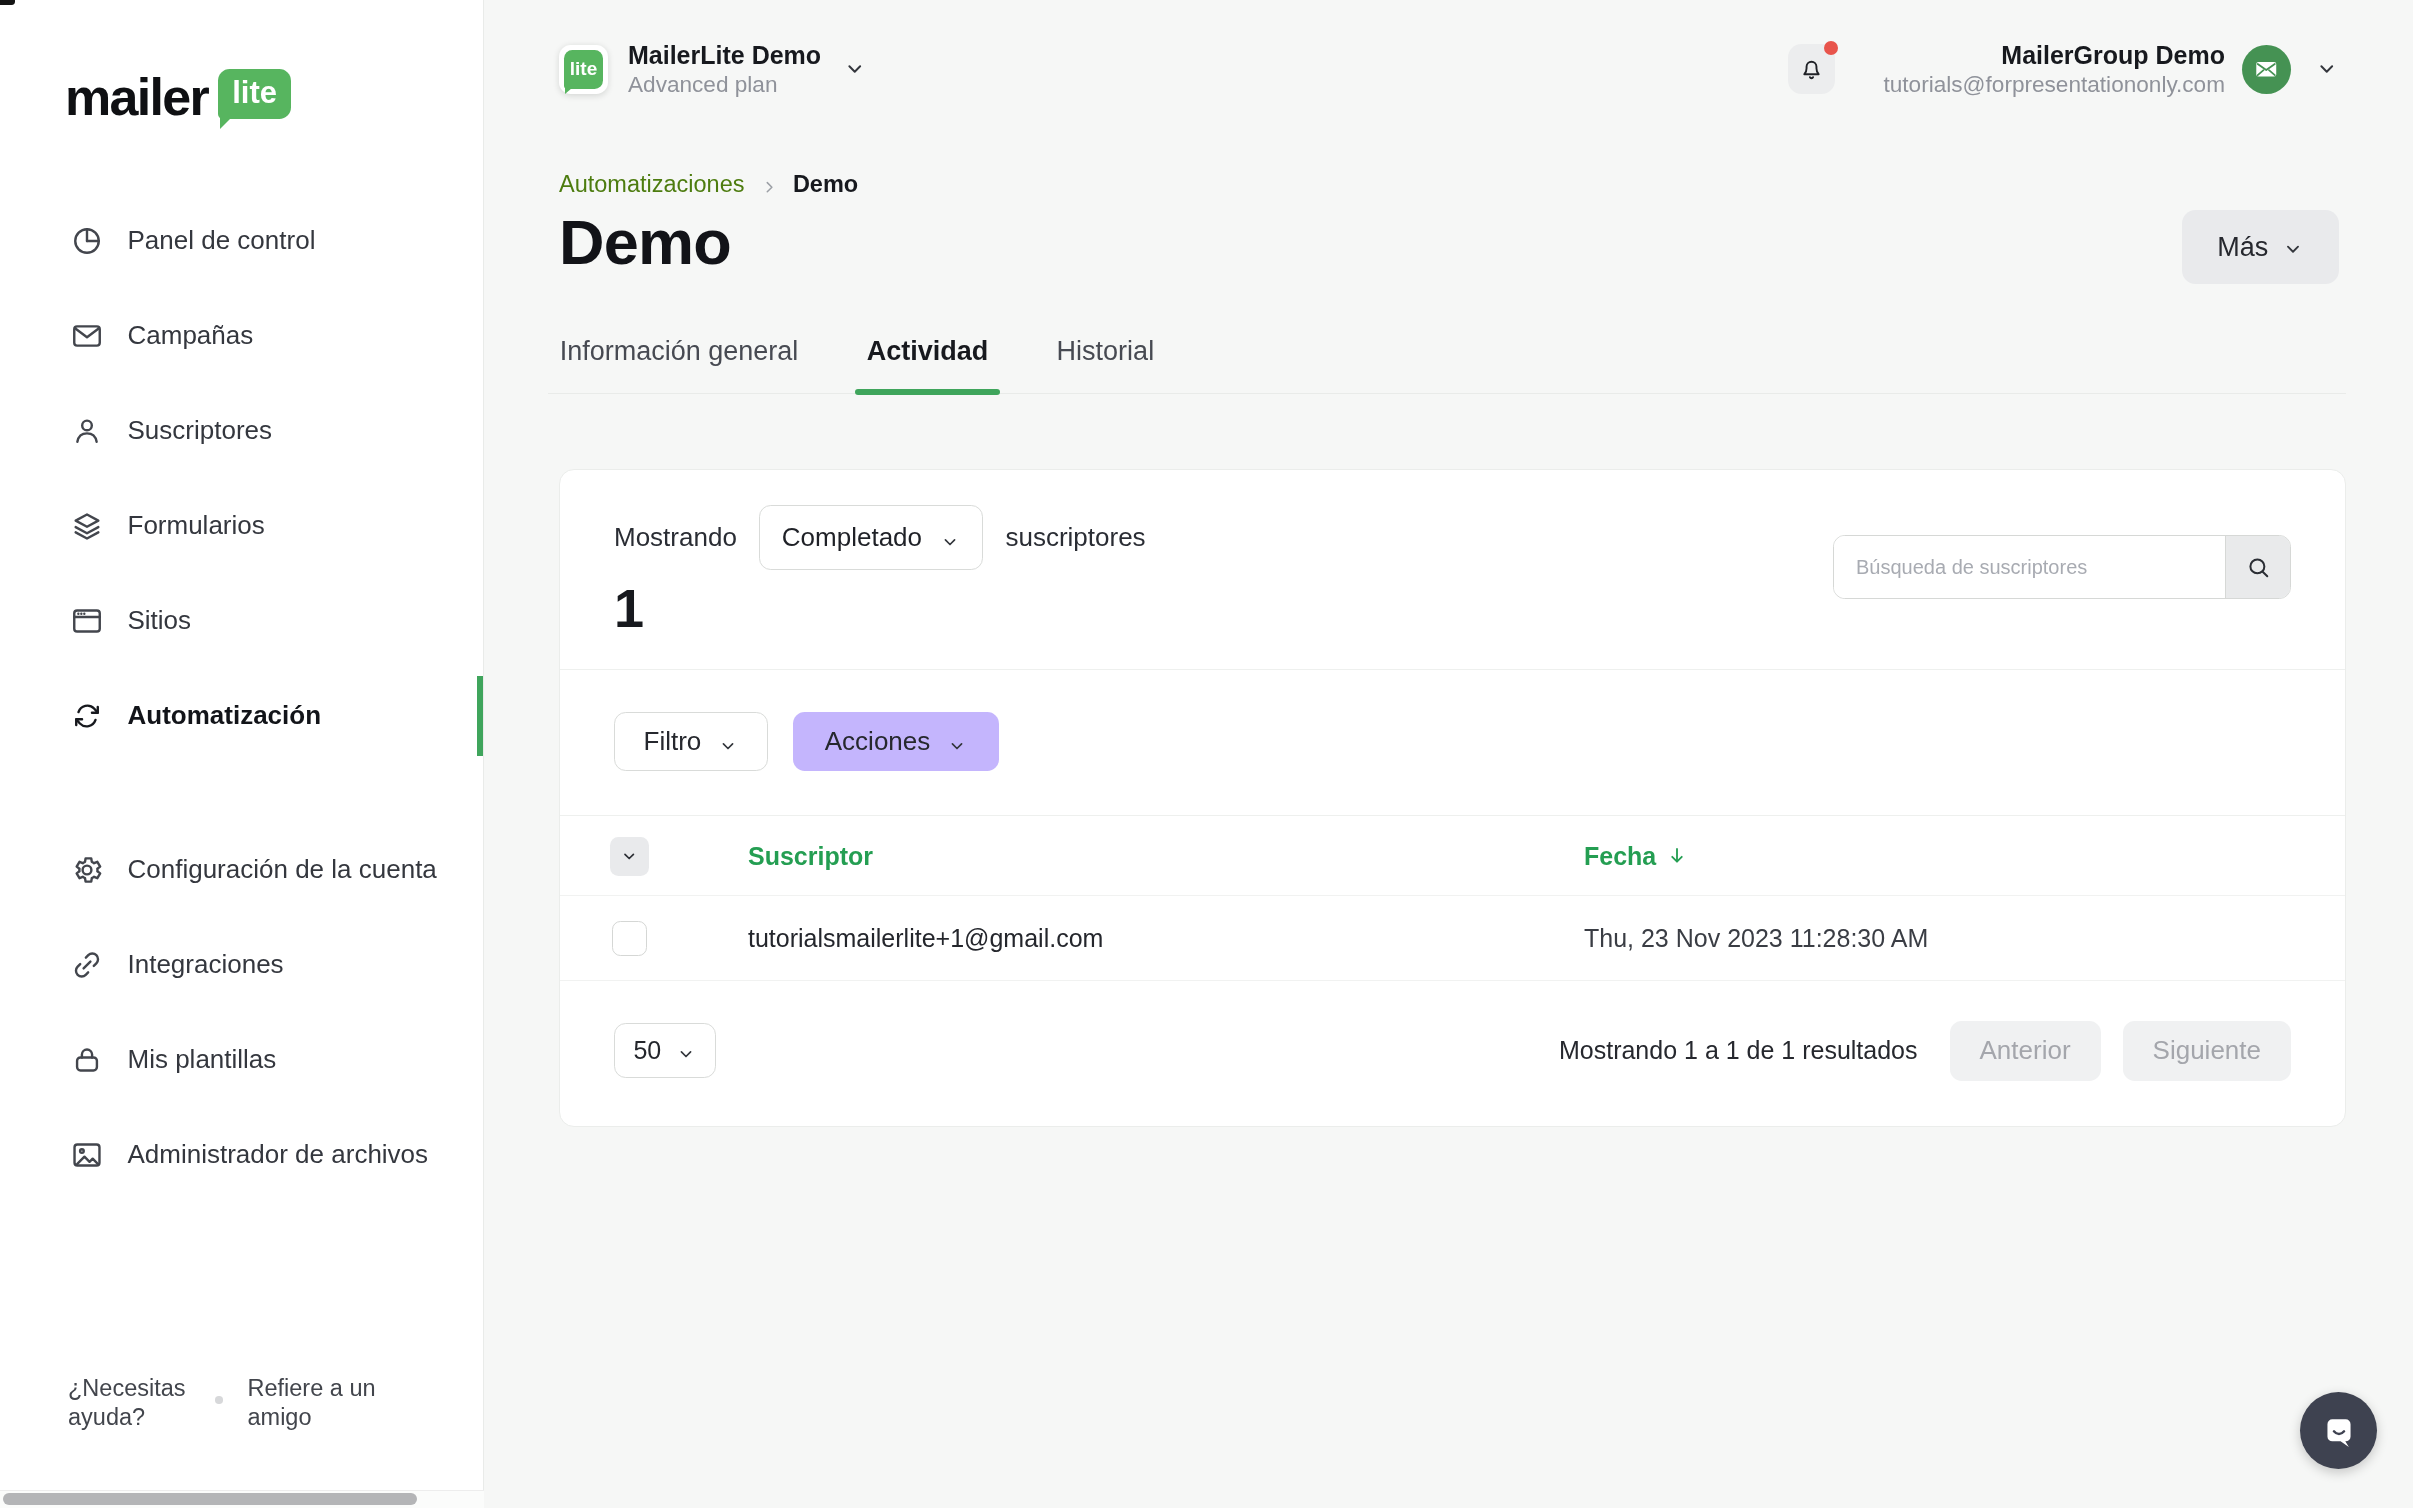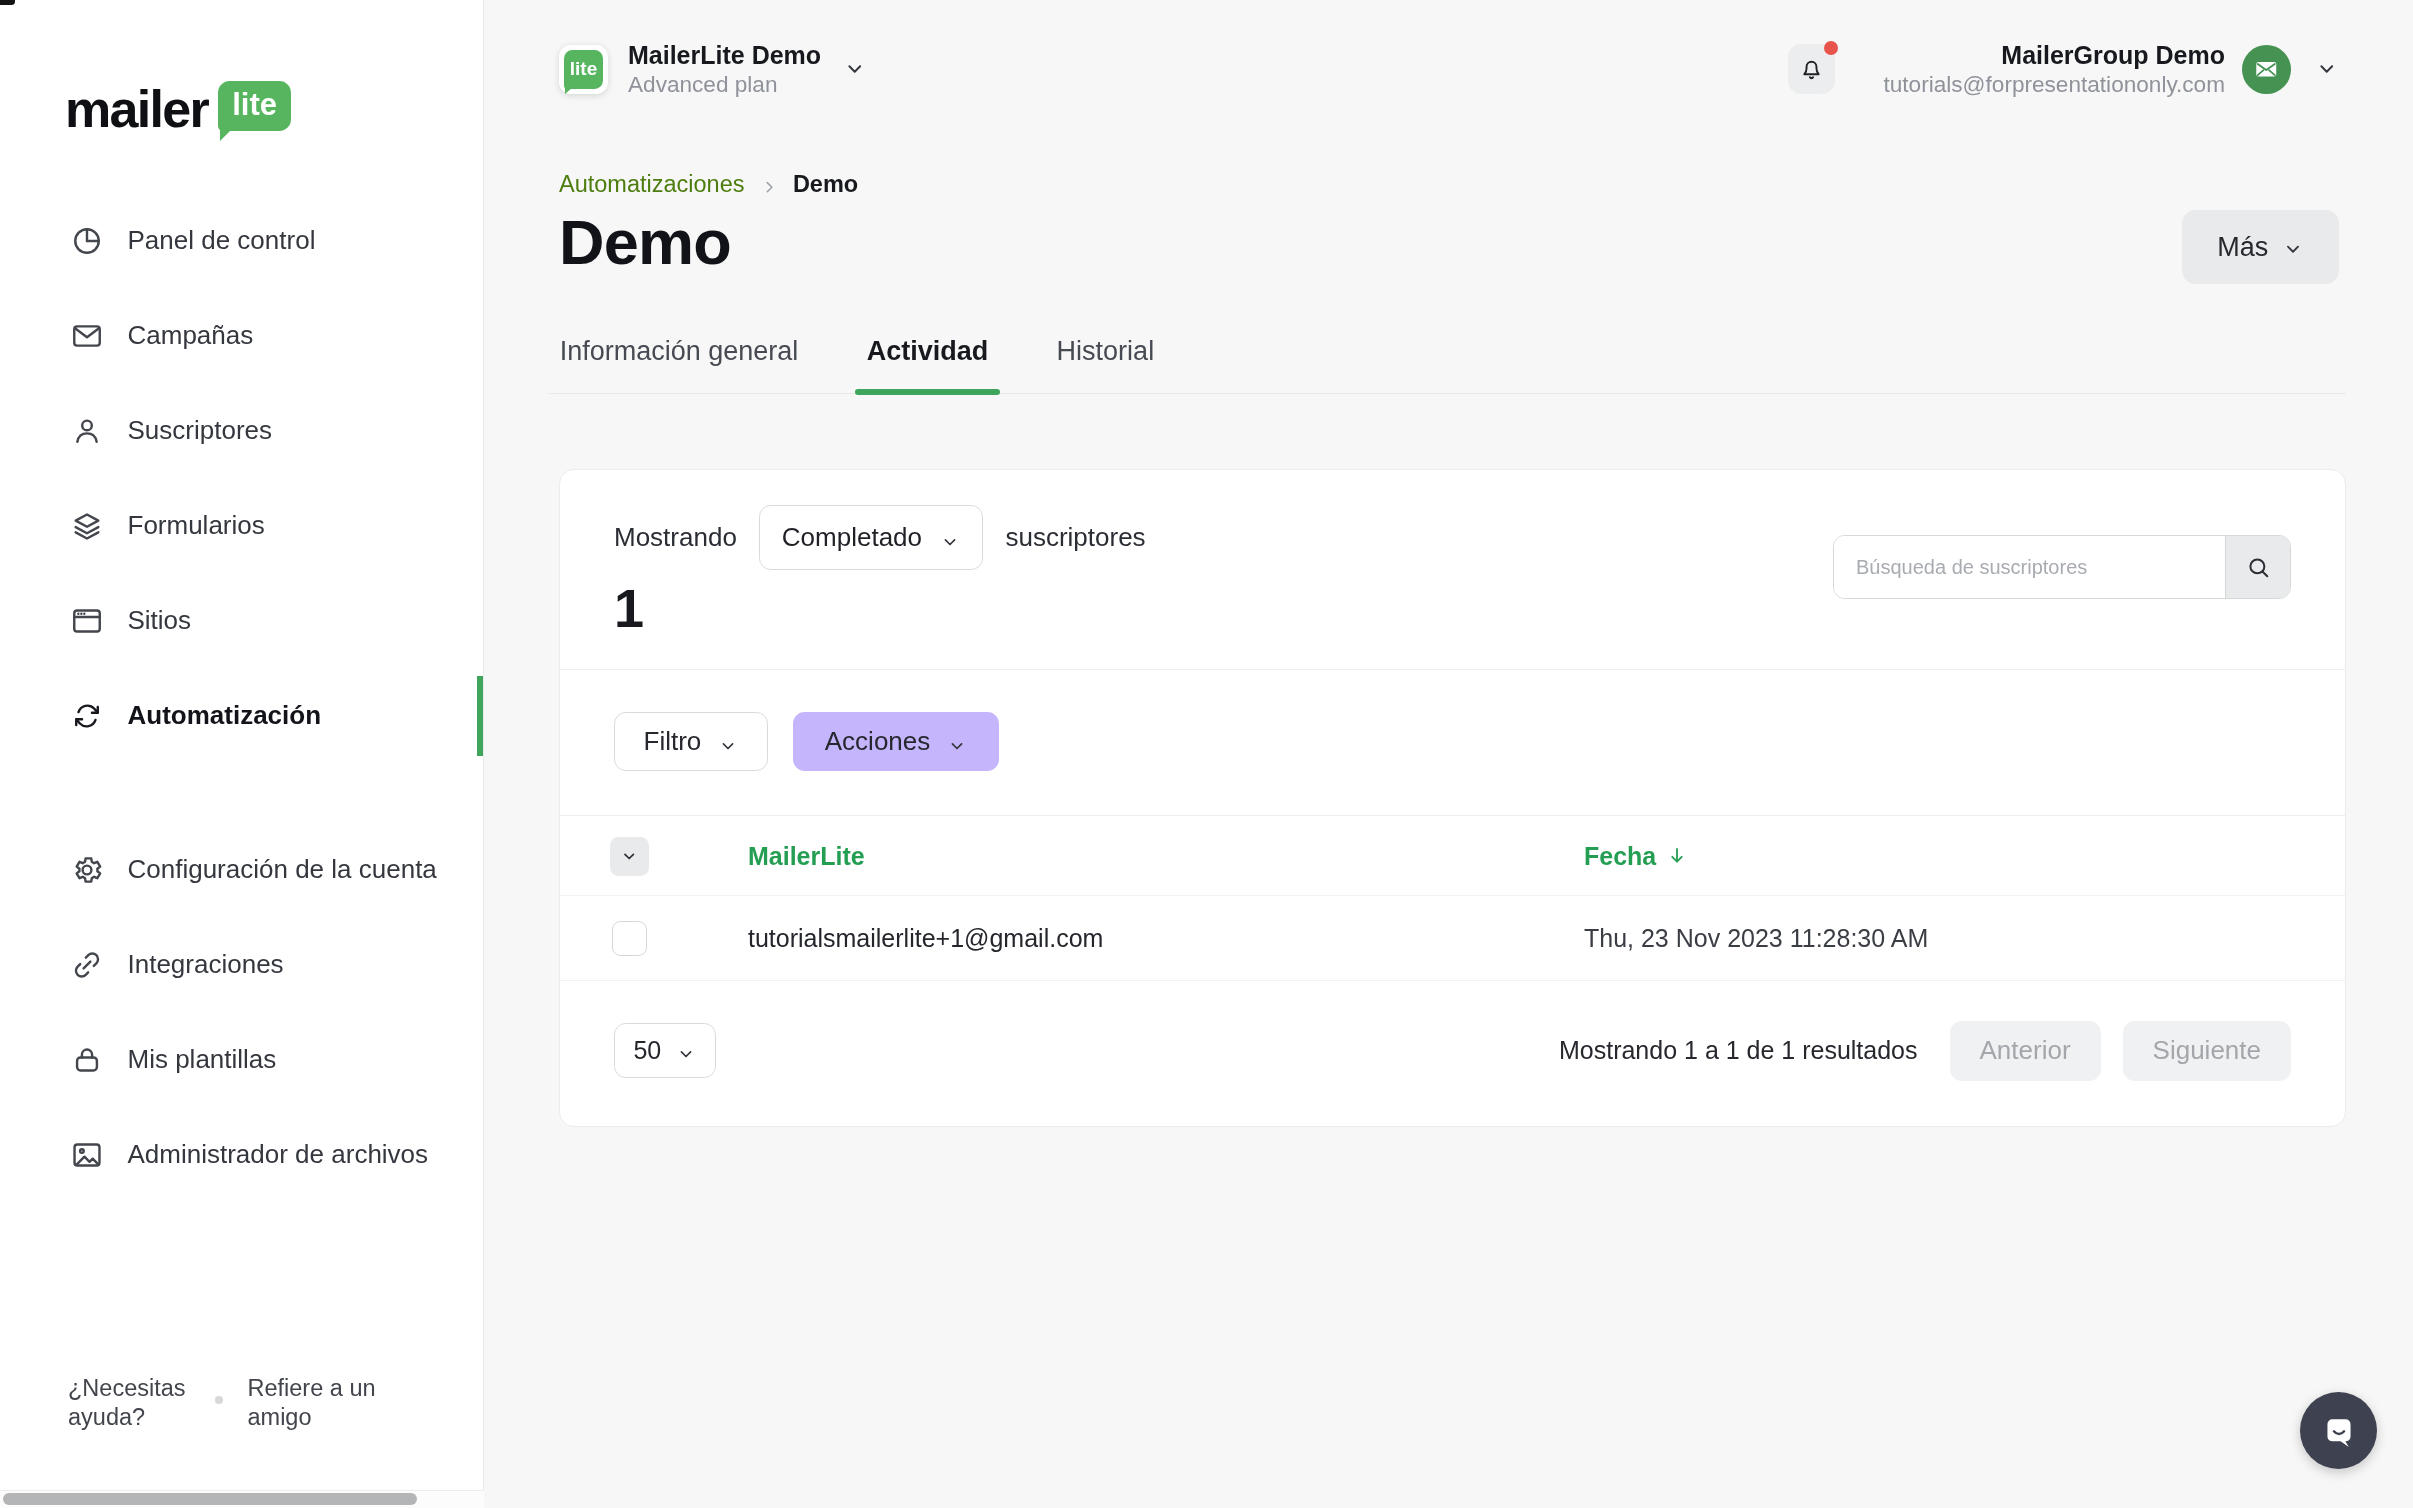--- a/index.html
+++ b/index.html
@@ -3,21 +3,21 @@
 <meta charset="utf-8">
 <style>
   html,body{margin:0;padding:0;background:#f6f7f6;}
   *{box-sizing:border-box;}
   .app{position:relative;width:2413px;height:1508px;overflow:hidden;
        font-family:"Liberation Sans","DejaVu Sans",sans-serif;color:#24262c;background:#f6f7f6;}
 
   
   .sidebar{position:absolute;left:0;top:0;bottom:0;width:484px;background:#fff;border-right:1.7px solid #e9ebe9;}
   .corner-notch{position:absolute;left:0;top:0;width:15px;height:5px;background:#141414;border-radius:0 0 3.4px 0;}
-  .logo{position:absolute;left:65px;top:81px;display:flex;align-items:flex-start;cursor:pointer;text-align:right;}
+  .logo{position:absolute;left:65px;top:69px;display:flex;align-items:flex-start;cursor:pointer;text-align:right;}
   .logo-text{font-size:52px;font-weight:700;color:#0f1013;letter-spacing:-1.7px;line-height:57px;}
   .logo-badge{position:relative;margin-left:10px;margin-top:0;background:var(--badge-green,#57b55f);color:#fff;
               font-size:31px;font-weight:700;padding:5px 14.2px 8.4px;border-radius:11.7px;border-bottom-left-radius:5px;line-height:37px;}
   .logo-badge::after{content:'';position:absolute;left:1.7px;bottom:-9.2px;width:0;height:0;
               border-top:11px solid var(--badge-green,#57b55f);border-right:11.7px solid transparent;}
   .nav{position:absolute;top:193px;left:0;width:100%;}
   .nav.secondary{top:822px;}
   .nav-item{position:relative;height:95px;display:flex;align-items:center;padding-left:70px;gap:23.5px;cursor:pointer;}
   .nav-icon{width:34px;height:34px;color:#43464d;flex:0 0 34px;}
   .nav-icon svg{width:100%;height:100%;}
@@ -376,21 +376,21 @@
           </span>
         </div>
       </div>
 
       <div class="table-head">
         <div class="row-select-btn">
           <svg viewBox="0 0 24 24" fill="none" stroke="currentColor" stroke-width="2.2" stroke-linecap="round" stroke-linejoin="round">
               <path d="m6.5 9.5 5.5 5.5 5.5-5.5"></path>
             </svg>
         </div>
-        <span class="col-sub">MailerLite</span>
+        <span class="col-sub">Suscriptor</span>
         <span class="col-date">
           <span>Fecha</span>
           <svg viewBox="0 0 24 24" fill="none" stroke="currentColor" stroke-width="2" stroke-linecap="round" stroke-linejoin="round">
               <path d="M12 4.8v13.6"></path>
               <path d="m6.8 13.4 5.2 5.2 5.2-5.2"></path>
             </svg>
         </span>
       </div>
 
       <div class="table-row">

